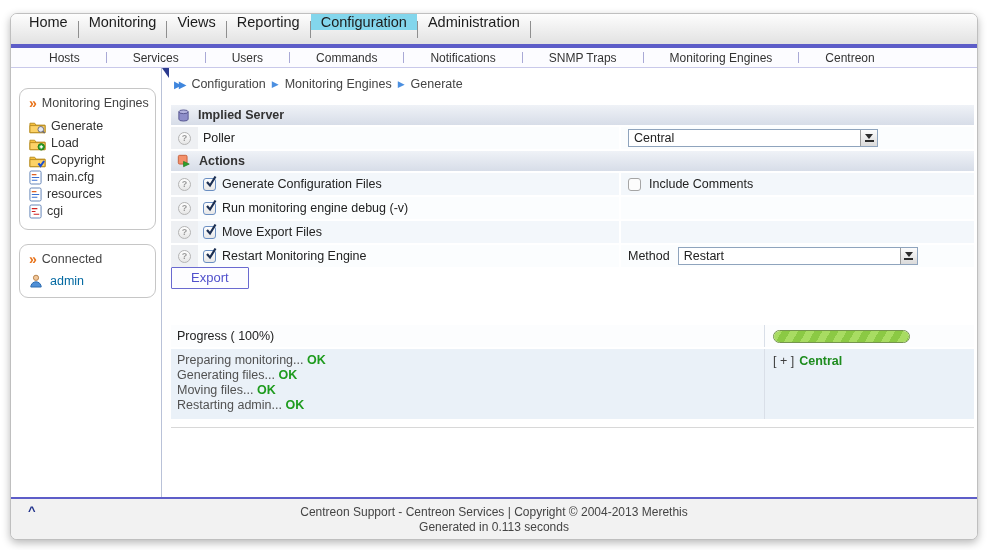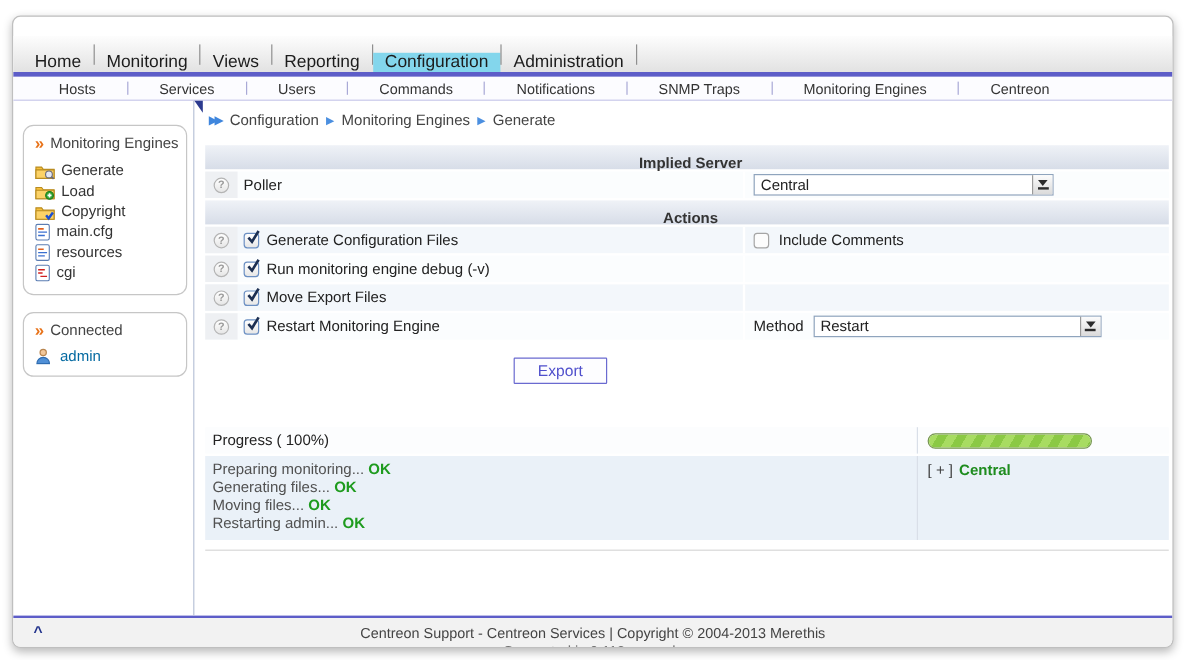--- a/index.html
+++ b/index.html
@@ -7,21 +7,21 @@
   body { position:relative; overflow:hidden; }
 
   .app {
     position:absolute; left:10px; top:13px; width:968px; height:527px;
     background:#fff; border:1px solid #bfbfbf; border-radius:7px;
     box-shadow:0 3px 8px rgba(0,0,0,.28);
     overflow:hidden;
   }
 
   
-  .topnav { height:30px; display:flex; align-items:flex-end; background:linear-gradient(#fdfdfd,#e2e2e2); padding-left:8px;margin-top:16px; }
+  .topnav { height:30px; display:flex; align-items:flex-start; background:linear-gradient(#fdfdfd,#e2e2e2); padding-left:8px; }
   .topnav .tab { display:flex; align-items:center; padding:0 10px; font-size:14.5px; color:#1c1c1c; cursor:default; }
   .topnav .tab.active { background:#83d6ec; }
   .topnav .sep { width:1px; height:17px; background:#8f8f8f; align-self:center; }
 
   .accentbar { height:4px; background:#5d5dc8; }
 
   
   .subnav { height:20px; display:flex; align-items:center; background:#fcfcff; border-bottom:1px solid #c9c9ea; padding-left:12px; }
   .subnav .item { padding:0 26px; font-size:12px; color:#333; }
   .subnav .sep { width:1px; height:11px; background:#a9a9d6; }
@@ -44,21 +44,21 @@
   .breadcrumb { padding:9px 0 0 3px; font-size:12.5px; color:#444; display:flex; align-items:center; gap:6px; }
   .bc-arrows { color:#3f86dd; font-size:10px; letter-spacing:-3px; margin-right:2px; }
   .bc-arrow { color:#4b8fe0; font-size:9px; }
   .bc-link { color:#444; cursor:pointer; }
 
   
   .paneltable { margin:14px 1px 0 0; }
   .panel-header { height:22px; background:linear-gradient(#c2e3f3,#9cd0ea); display:flex; align-items:center; gap:8px; padding-left:6px;
     font-size:12.5px; font-weight:bold; color:#1d3a4c; }
   .sub-header { height:20px; background:linear-gradient(#eff2f7,#d7dde8); display:flex; align-items:center; gap:8px; padding-left:6px;
-    font-size:12.5px; font-weight:bold; color:#333; margin-top:2px;flex-direction:column; }
+    font-size:12.5px; font-weight:bold; color:#333; margin-top:2px; }
   .row { display:flex; align-items:center; min-height:22px; background:#f3f7fb; margin-top:2px; font-size:12.5px; color:#222; }
   .row.lighter { background:#fbfdfe; }
   .qcol { width:27px; align-self:stretch; display:flex; align-items:center; justify-content:center; background:#eef0f3; }
   .lcol { flex:1; display:flex; align-items:center; gap:6px; padding-left:5px; }
   .rcol { width:355px; align-self:stretch; display:flex; align-items:center; gap:8px; padding-left:7px; border-left:2px solid #fff; }
 
   .help { width:13px; height:13px; border-radius:50%; border:1px solid #b4b4b4; background:linear-gradient(#fff,#e6e6e6);
     color:#9a9a9a; font-size:9px; font-weight:bold; display:flex; align-items:center; justify-content:center; cursor:pointer; }
 
   .checkbox { position:relative; width:13px; height:13px; border:1px solid #6b8fc2; border-radius:3px;
@@ -68,21 +68,21 @@
 
   .sel { display:flex; align-items:center; background:#fff; border:1px solid #8fa4bd; height:18px; cursor:pointer; }
   .sel .val { flex:1; padding-left:5px; font-size:12.5px; color:#222; }
   .sel .btn { width:17px; align-self:stretch; display:flex; flex-direction:column; align-items:center; justify-content:center;
     border-left:1px solid #9a9a9a; background:linear-gradient(#fcfcfc,#dadada); }
   .sel .tri { width:0; height:0; border-left:4px solid transparent; border-right:4px solid transparent; border-top:5px solid #2b2b2b; }
   .sel .bar { width:9px; height:2px; background:#2b2b2b; margin-top:1px; }
   .sel-poller { width:250px; }
   .sel-method { width:240px; }
 
-  .exportrow { display:flex; justify-content:center; padding-right:212px; margin-top:15px; }
+  .exportrow { display:flex; justify-content:flex-start; padding-right:212px; }
   .exportbtn { border:1px solid #6a6ad0; background:#fdfdff; color:#5050cc; font-size:13px;
     padding:2px 19px 3px; font-family:"Liberation Sans",sans-serif; cursor:pointer; border-radius:1px; }
 
   
   .console { margin:36px 1px 0 0; border-bottom:1px solid #d8d8d8; padding-bottom:8px; }
   .progress-row { display:flex; align-items:center; min-height:22px; background:#fcfdfe; margin-top:2px; font-size:12.5px; color:#222; }
   .progress-row .pl { flex:1; padding-left:6px; }
   .crcol { width:210px; align-self:stretch; border-left:1px solid #d9dfe8; display:flex; align-items:center; padding-left:8px; }
   .pbar { width:137px; height:13px; border:1px solid #74944e; border-radius:7px; overflow:hidden; background:#e8f2d8;
     box-shadow:inset 0 1px 1px rgba(255,255,255,.6); }

